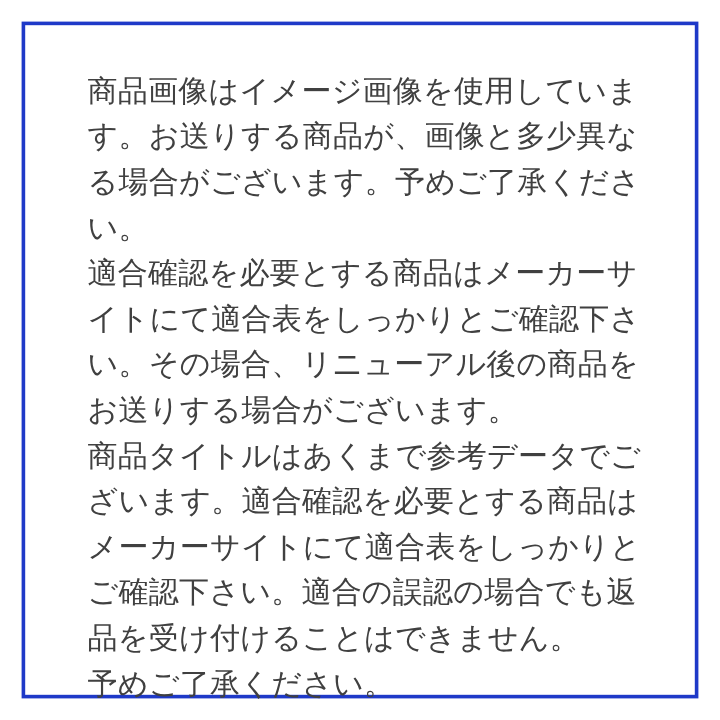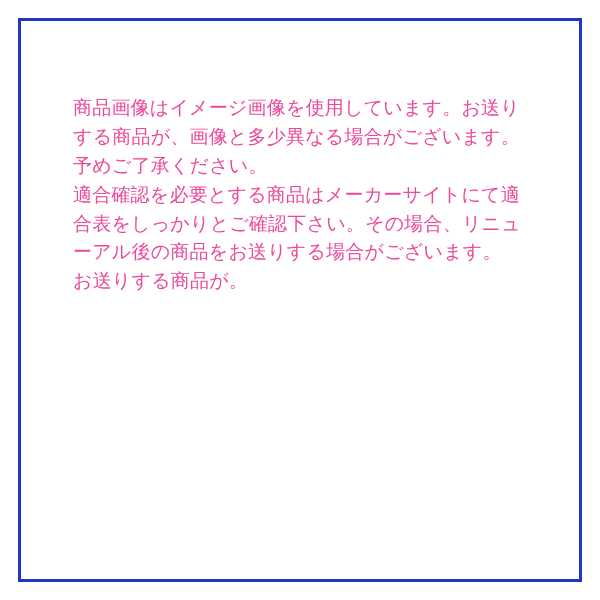--- a/index.html
+++ b/index.html
@@ -23,39 +23,39 @@
   }
   .notice-frame {
     box-sizing: border-box;
     width: 100%;
     height: 100%;
     border: 3px solid #1e39c8;
     background: #ffffff;
     padding: 36px 40px 0 52px;
   }
   .notice-body {
-    color: #ec4899;
-    font-size: 19px;
+    color: #404040;
+    font-size: 25px;
     line-height: 1.52;
     letter-spacing: 0.2px;
     font-weight: 500;
     text-align: left;
-    margin-top: 36px;
   }
   .notice-para {
     margin: 0;
     text-indent: 0;
     white-space: pre-wrap;
     word-break: break-all;
   }
 </style>
 </head>
 <body>
 
 <div class="notice-card">
   <div class="notice-frame">
     <div class="notice-body">
       <p class="notice-para">商品画像はイメージ画像を使用しています。お送りする商品が、画像と多少異なる場合がございます。予めご了承ください。</p>
       <p class="notice-para">適合確認を必要とする商品はメーカーサイトにて適合表をしっかりとご確認下さい。その場合、リニューアル後の商品をお送りする場合がございます。</p>
-      <p class="notice-para">お送りする商品が。</p>
+      <p class="notice-para">商品タイトルはあくまで参考データでございます。適合確認を必要とする商品はメーカーサイトにて適合表をしっかりとご確認下さい。適合の誤認の場合でも返品を受け付けることはできません。</p>
+      <p class="notice-para">予めご了承ください。</p>
     </div>
   </div>
 </div>
 
 </body></html>

